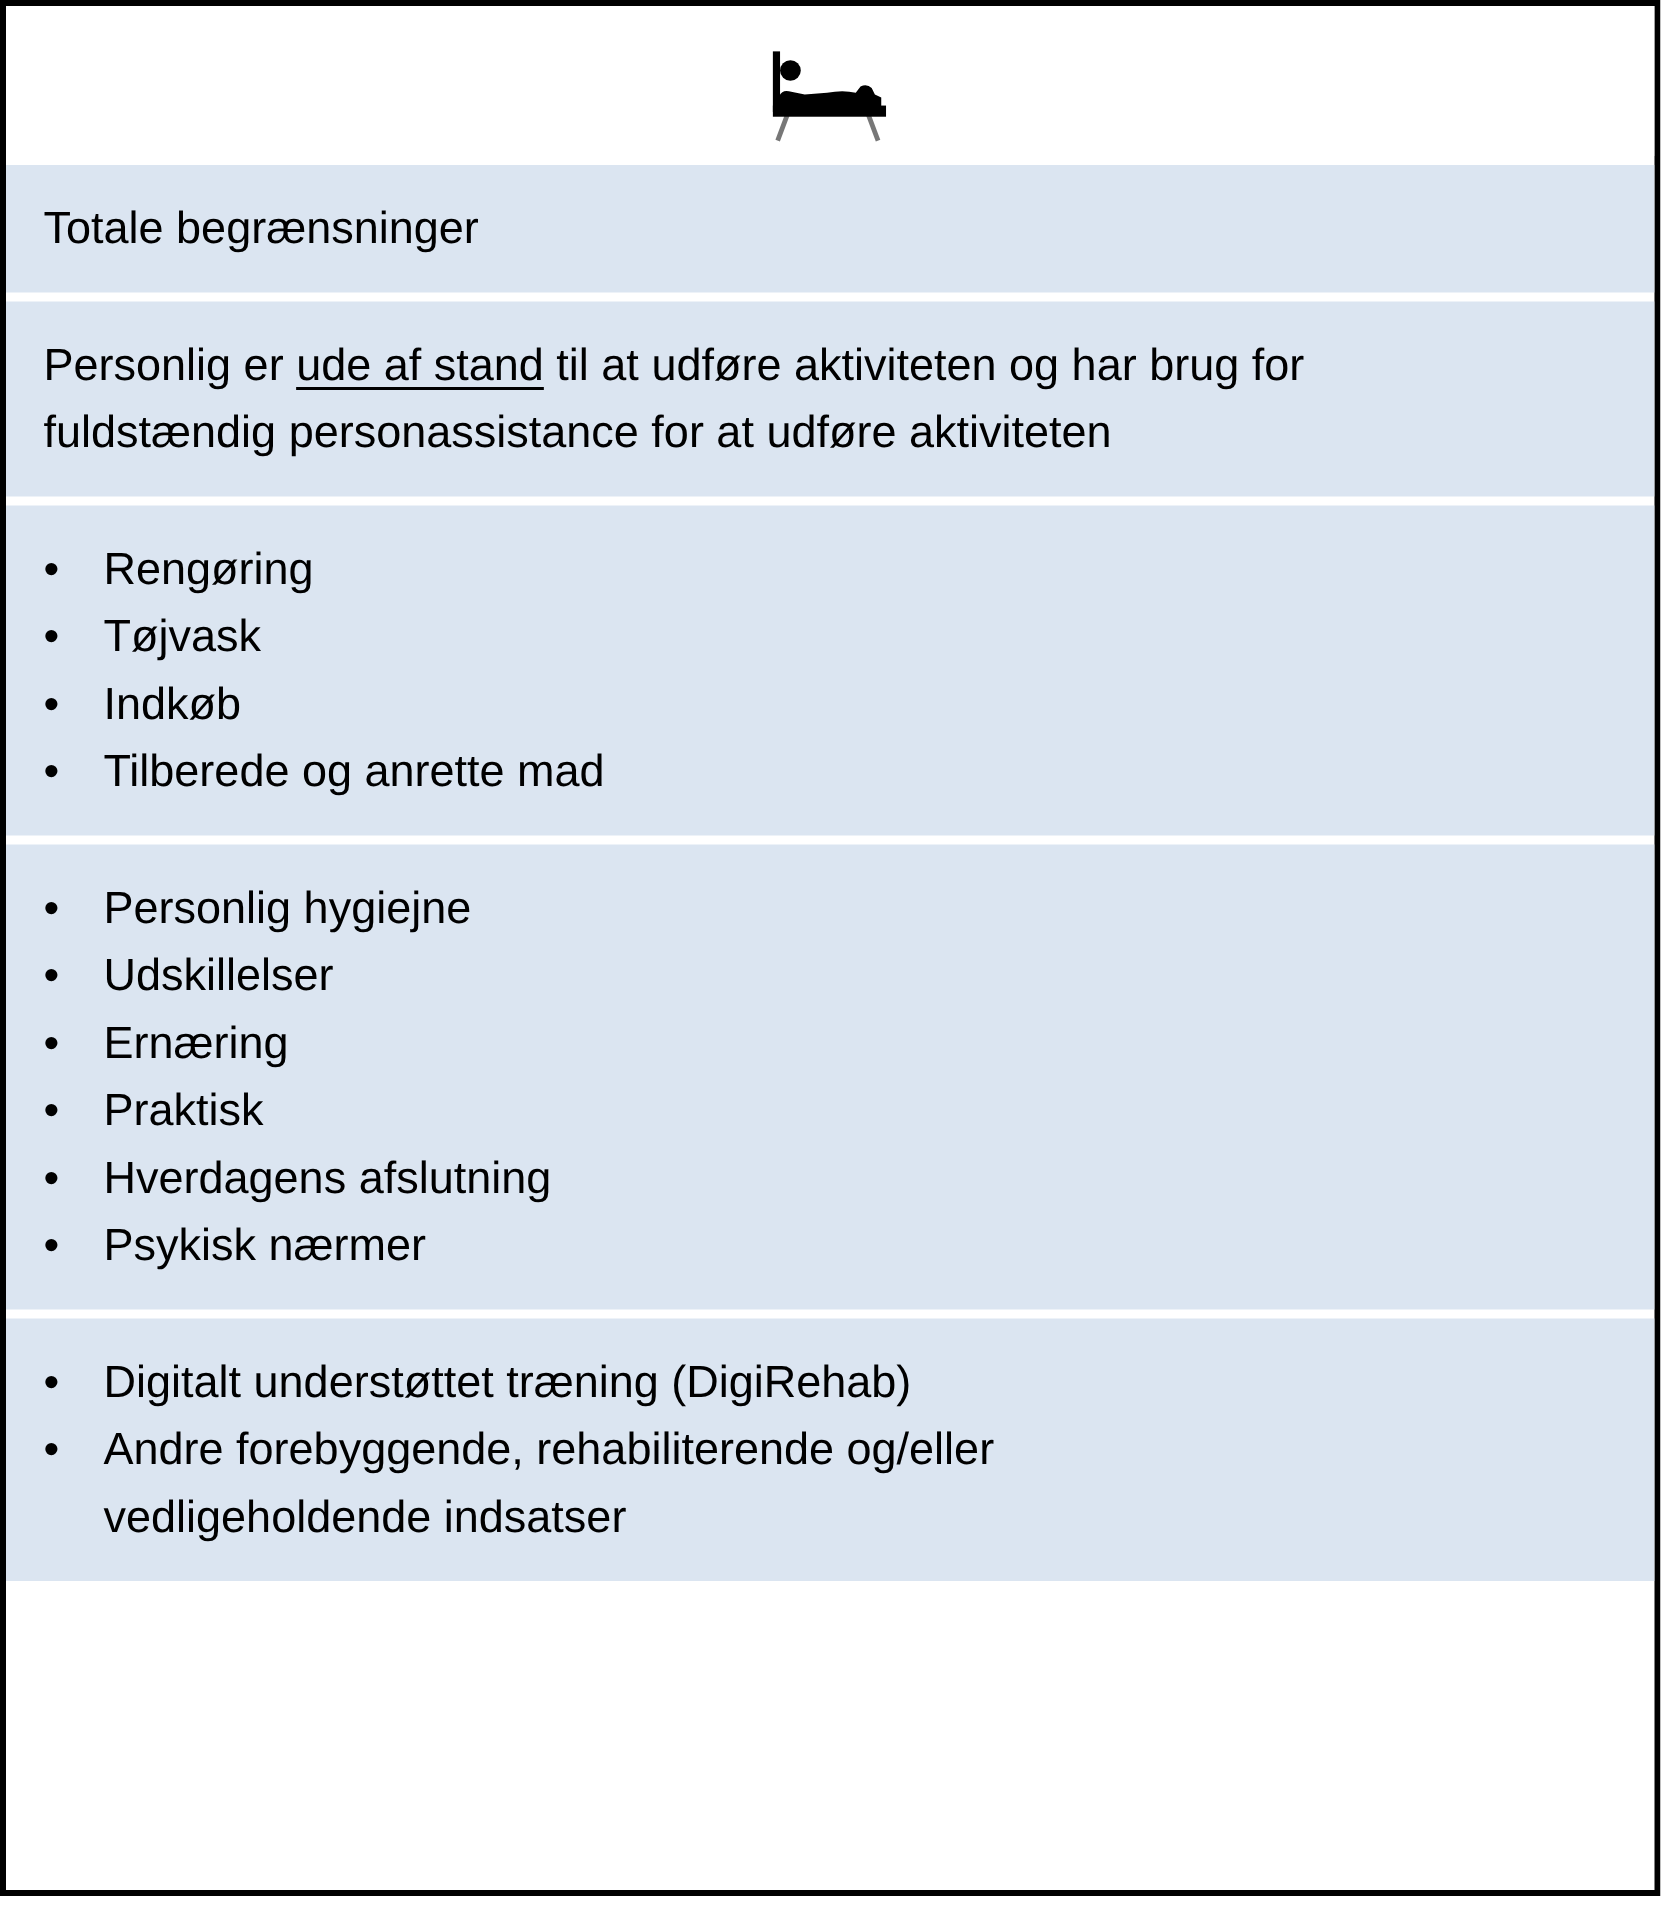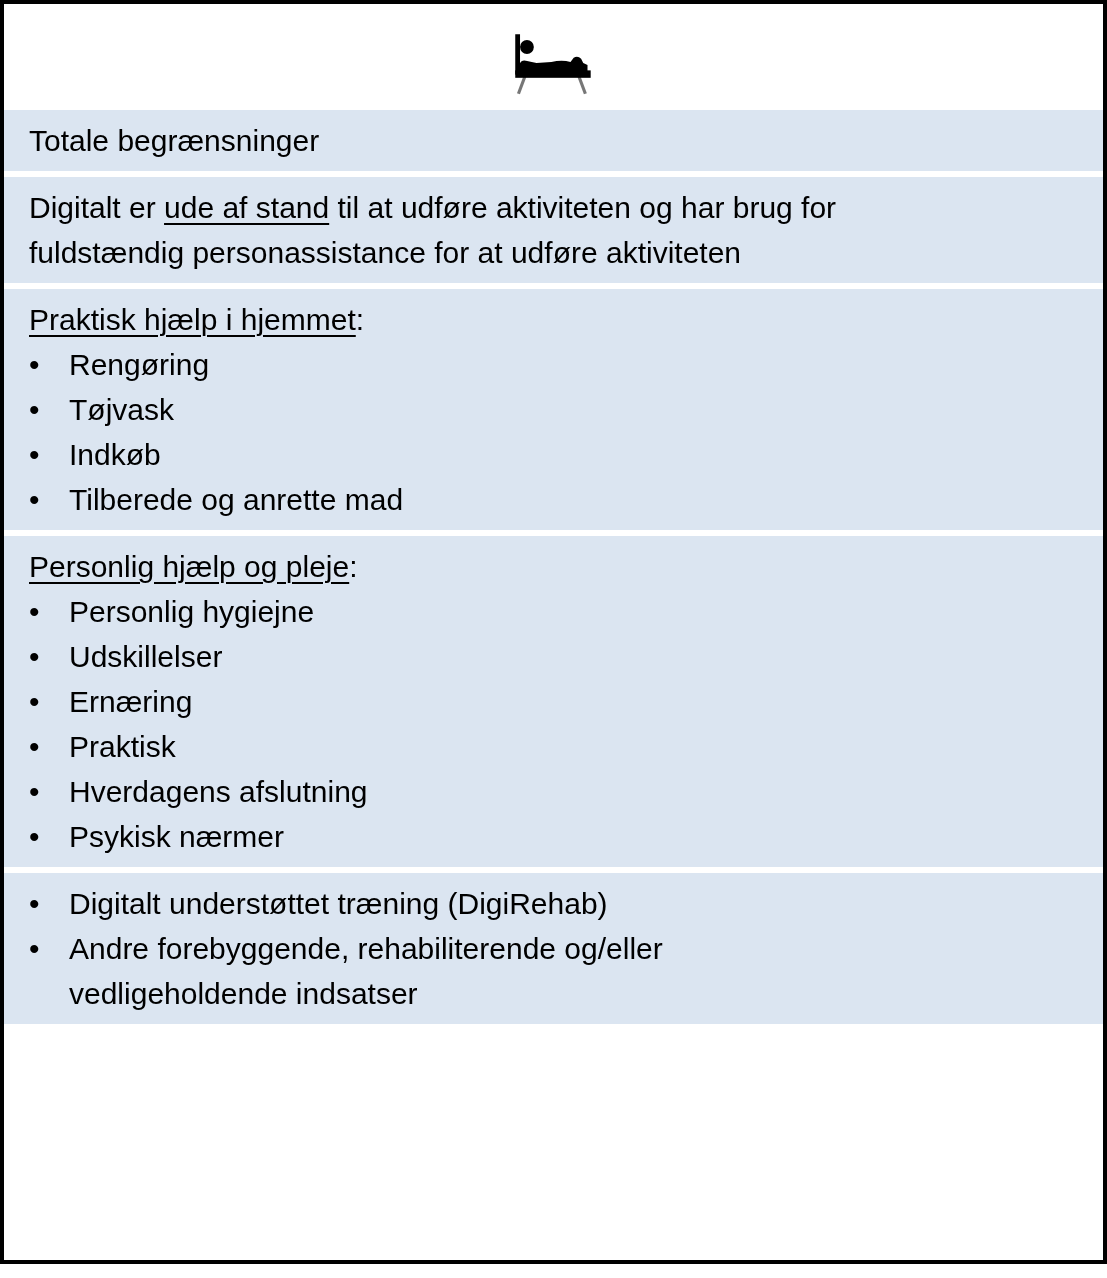--- a/index.html
+++ b/index.html
@@ -26,21 +26,21 @@
     align-items: flex-end;
     justify-content: center;
   }
   .header svg {
     display: block;
     margin-bottom: 8px;
   }
   .row {
     background: #dbe5f1;
     margin-top: 6px;
-    padding: 8px 25px;
+    padding: 20px 25px;
   }
   .preline {
     margin: 0;
     white-space: pre-line;
   }
   .u {
     text-decoration: underline;
     text-decoration-thickness: 2px;
     text-underline-offset: 5px;
   }
@@ -82,27 +82,26 @@
 
       <rect x="4" y="36" width="71" height="7" fill="#000000"></rect>
     </svg>
   </div>
 
   <div class="row">
     <p class="preline">Totale begrænsninger</p>
   </div>
 
   <div class="row">
-    <p class="preline"><span>Digitalt er </span><span class="u">ude af stand</span><span> til at udføre aktiviteten og har brug for
+    <p class="preline"><span>Personlig er </span><span class="u">ude af stand</span><span> til at udføre aktiviteten og har brug for
 fuldstændig personassistance for at udføre aktiviteten</span></p>
   </div>
 
 
   <div class="row">
-    <p class="heading"><span class="u">Praktisk hjælp i hjemmet</span><span>:</span></p>
     <div class="list">
         <div class="li">
           <span class="bullet">•</span>
           <span class="li-text">Rengøring</span>
         </div>
         <div class="li">
           <span class="bullet">•</span>
           <span class="li-text">Tøjvask</span>
         </div>
         <div class="li">
@@ -110,21 +109,20 @@
           <span class="li-text">Indkøb</span>
         </div>
         <div class="li">
           <span class="bullet">•</span>
           <span class="li-text">Tilberede og anrette mad</span>
         </div>
       </div>
   </div>
 
   <div class="row">
-    <p class="heading"><span class="u">Personlig hjælp og pleje</span><span>:</span></p>
     <div class="list">
         <div class="li">
           <span class="bullet">•</span>
           <span class="li-text">Personlig hygiejne</span>
         </div>
         <div class="li">
           <span class="bullet">•</span>
           <span class="li-text">Udskillelser</span>
         </div>
         <div class="li">

